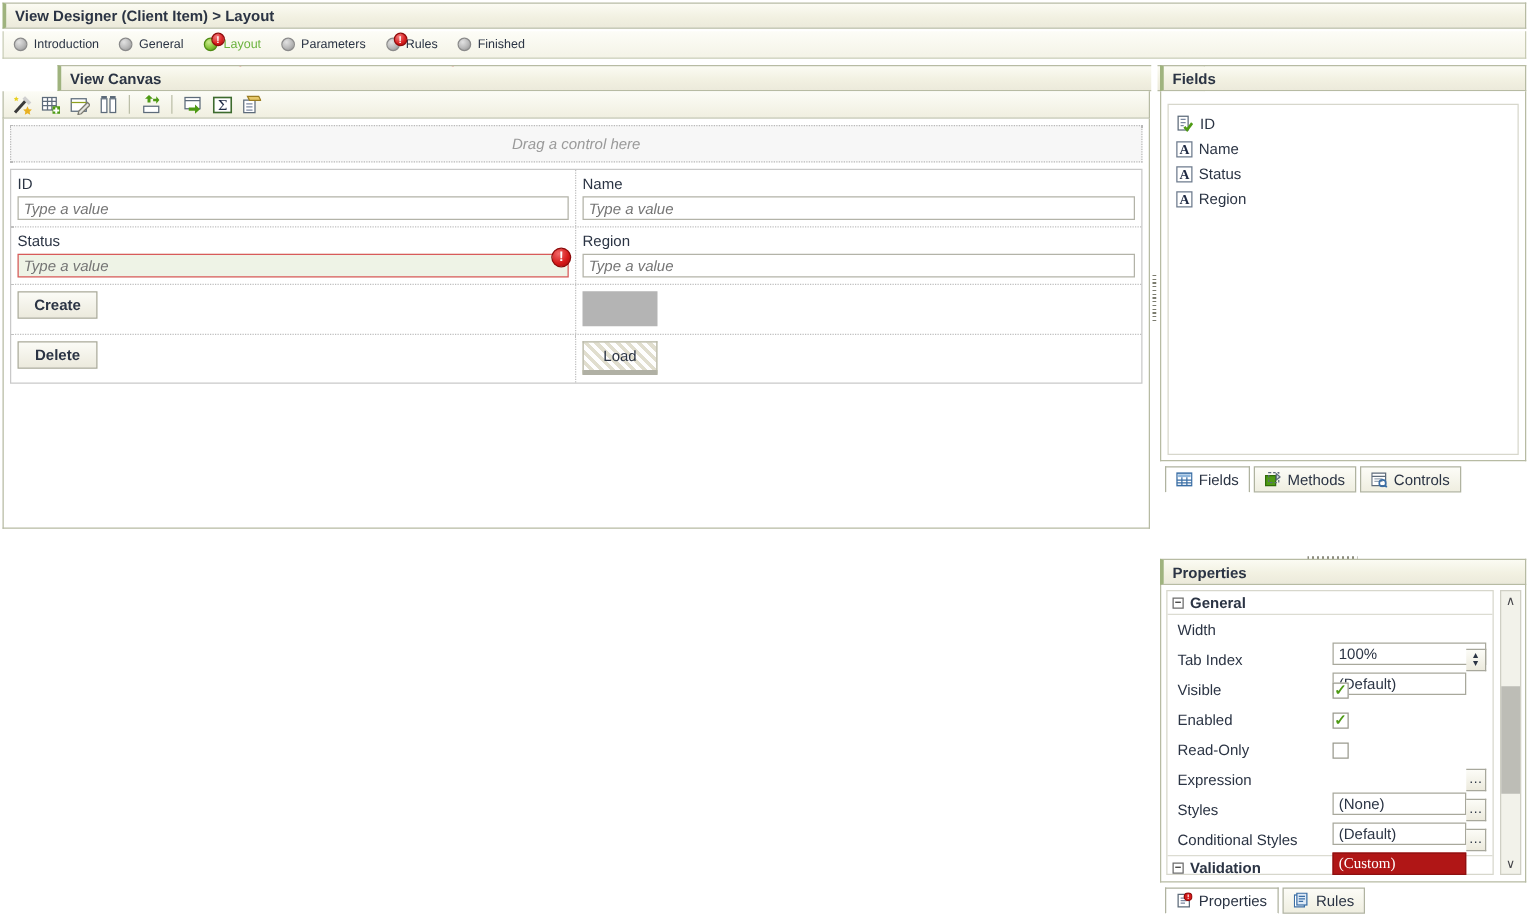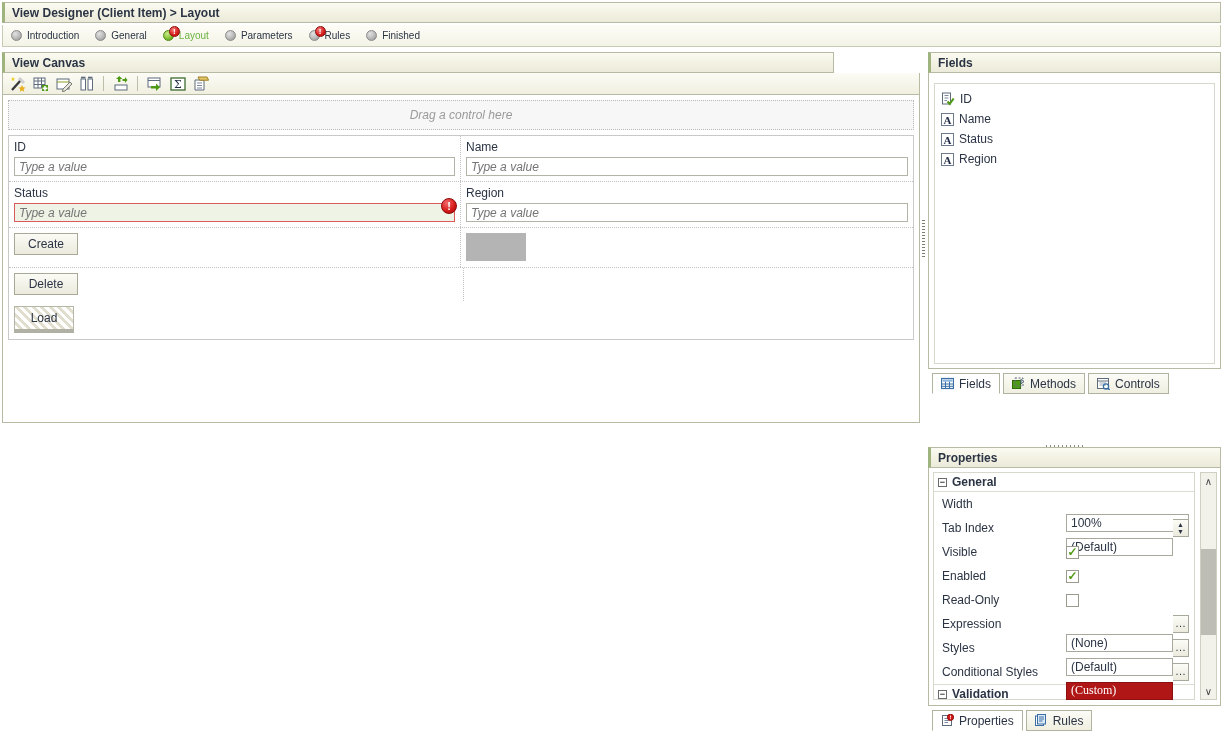--- a/index.html
+++ b/index.html
@@ -59,21 +59,21 @@
     color: #fff; font-size: 8px; font-weight: bold;
     line-height: 9px; text-align: center;
   }
   .marker {
     position: absolute; color: #e01b1b; font-weight: bold; font-size: 12px;
     font-family: "Liberation Serif", serif;
   }
 
   
   .canvas-panel { position: absolute; left: 2px; top: 52px; width: 918px; height: 372px; }
-  .canvas-head { width: 832px; }
+  .canvas-head { width: 918px; margin-left: 44px; }
   .canvas-toolbar {
     width: 918px; height: 22px;
     background: linear-gradient(to bottom,#fcfcf6 0%, #f0efe0 100%);
     border: 1px solid #b7bba3; border-top: none;
     display: flex; align-items: center; padding-left: 5px; gap: 4px;
   }
   .tbtn { width: 19px; height: 18px; display: flex; align-items:center; justify-content:center; cursor: default; }
   .tsep { width: 1px; height: 15px; background: #bcbfa8; margin: 0 3px; }
 
   .canvas-body {
@@ -91,21 +91,21 @@
     display: flex; align-items: center; justify-content: center;
     font-style: italic; color: #9a9a9a; font-size: 12px;
   }
 
   .form-table {
     margin: 5px 5px 0 5px;
     border: 1px solid #c9c9c9;
     background: #fff;
   }
   .frow { display: flex; border-bottom: 1px dotted #c0c0c0; }
-  .frow:last-child { border-bottom: none; flex-direction: column; }
+  .frow:last-child { border-bottom: none; }
   .fcell { width: 455px; padding: 4px 5px 5px 5px; position: relative; }
   .fcell.left { border-right: 1px dotted #c0c0c0; }
   .flabel { font-size: 12px; color: #2b3444; margin-bottom: 3px; }
   .finput {
     width: 100%; height: 19px;
     border: 1px solid #b3b3a8; background: #fff;
     font-style: italic; color: #bdbdbd; font-size: 12px;
     padding: 1px 4px; line-height: 16px;
     font-family: "Liberation Sans", sans-serif;
   }
@@ -120,20 +120,21 @@
   }
   .btnrow-cell { width: 455px; padding: 5px 5px 6px 5px; }
   .btnrow-cell.left { border-right: 1px dotted #c0c0c0; }
   .ubtn {
     min-width: 64px; height: 22px; padding: 0 10px;
     background: linear-gradient(to bottom,#fbfbf6 0%, #eceadd 100%);
     border: 1px solid #a9a998;
     font-size: 12px; color: #2b3444;
     font-family: "Liberation Sans", sans-serif;
     cursor: default;
+    font-weight: bold;
   }
   .drag-ghost { width: 60px; height: 28px; background: #b4b4b4; }
   .drag-btn {
     width: 60px; height: 27px;
     background-color: #f2f1e4;
     background-image: repeating-linear-gradient(45deg, rgba(255,255,255,.95) 0 3px, rgba(210,206,188,.55) 3px 6px);
     border: 1px solid #b6b6a6;
     border-bottom: 4px solid #b0b0a4;
     display: flex; align-items: center; justify-content: center;
     font-size: 12px; color: #2b3444;

